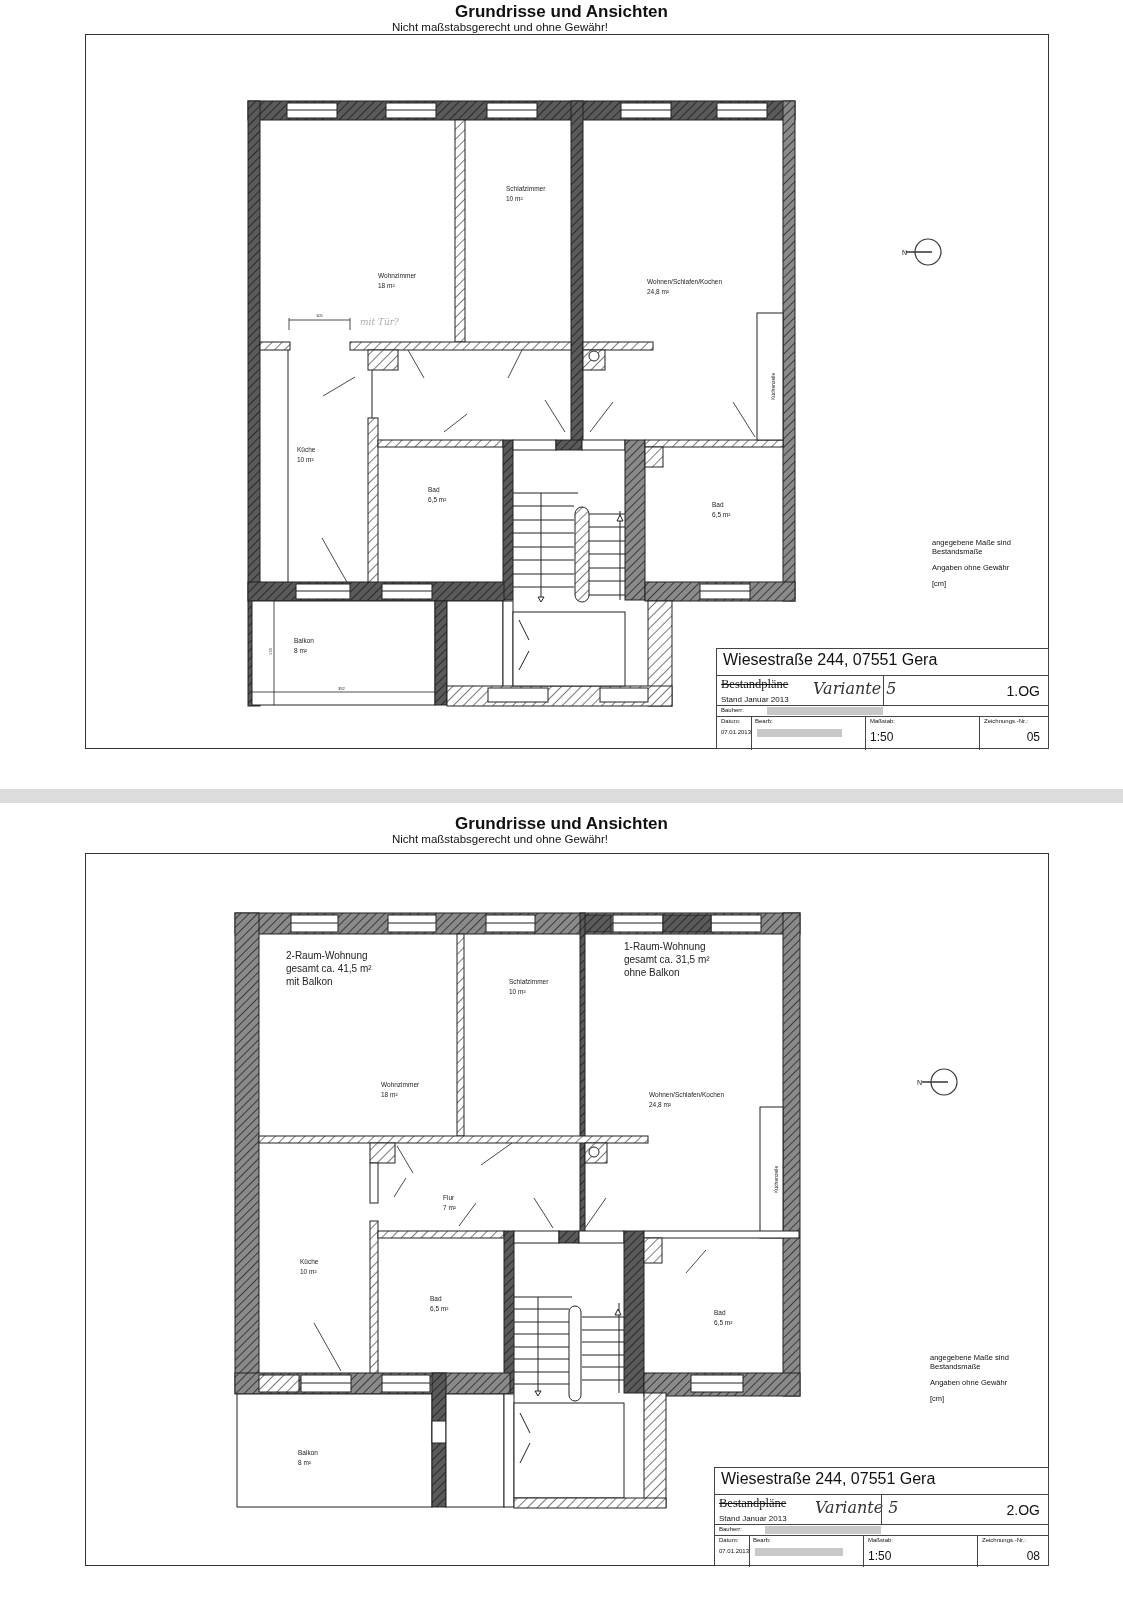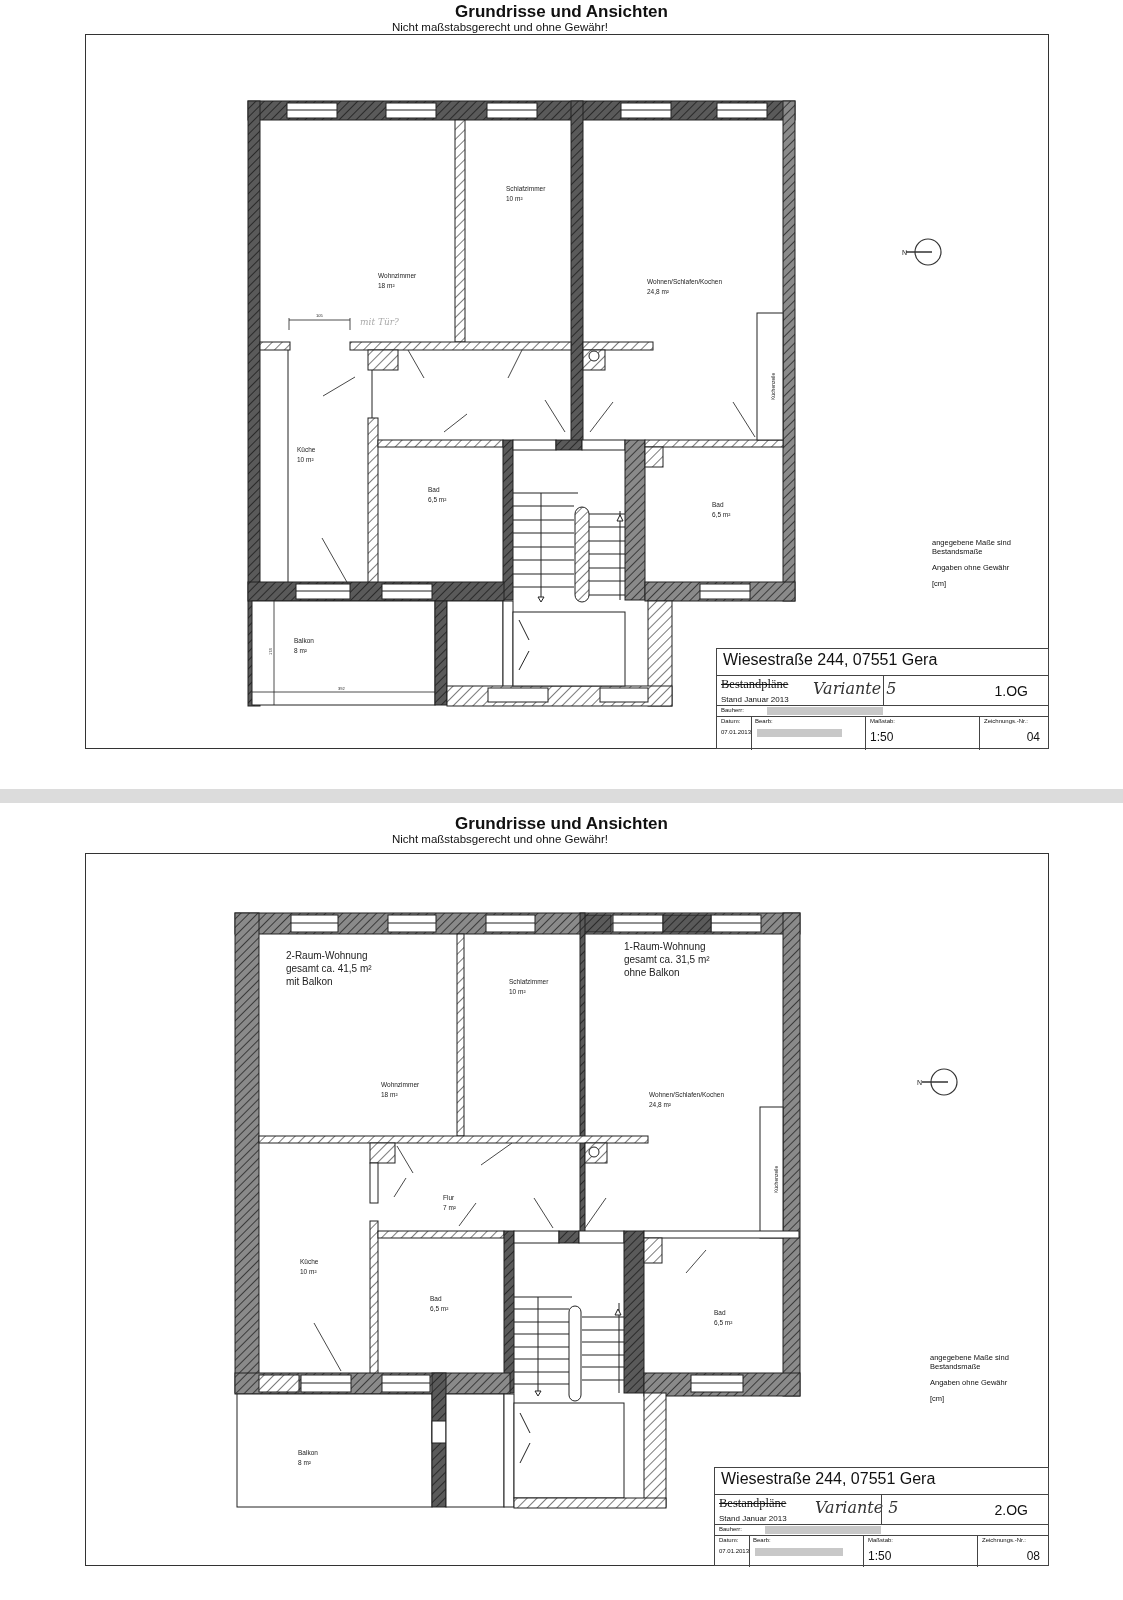--- a/index.html
+++ b/index.html
@@ -12,21 +12,21 @@
   .subtitle{position:absolute;left:0;width:1000px;text-align:center;font-size:11.5px;line-height:13px;}
   .frame{position:absolute;border:1.5px solid #333;box-sizing:border-box;}
   svg{position:absolute;left:0;top:0;overflow:visible;}
   .lbl{font-family:"Liberation Sans",sans-serif;fill:#222;}
   .tb{position:absolute;border:1px solid #444;box-sizing:border-box;background:#fff;}
   .tb-addr{position:absolute;left:6px;top:2px;font-size:16px;}
   .tb-row{position:absolute;border-top:1px solid #444;left:0;right:0;}
   .tb-bp{position:absolute;left:4px;font-size:12.5px;text-decoration:line-through;font-family:Liberation Serif, serif;}
   .tb-stand{position:absolute;left:4px;font-size:8px;}
   .tb-hand{position:absolute;font-family:"DejaVu Serif",serif;font-style:italic;font-size:16px;color:#333;}
-  .tb-floor{position:absolute;right:20px;font-size:14px;}
+  .tb-floor{position:absolute;right:8px;font-size:14px;}
   .tb-small{position:absolute;font-size:6px;}
   .tb-val{position:absolute;font-size:12px;}
   .redact{position:absolute;background:#c8c8c8;height:8px;}
   .vline{position:absolute;border-left:1px solid #444;}
   .legend{position:absolute;font-size:7.5px;line-height:9px;}
 </style>
 </head>
 <body>
 
 <svg width="0" height="0" style="position:absolute">
@@ -218,21 +218,21 @@
     <div class="tb-small" style="left:4px;top:69px">Datum:</div>
     <div class="tb-small" style="left:4px;top:80px">07.01.2013</div>
     <div class="vline" style="left:34px;top:67px;height:34px"></div>
     <div class="tb-small" style="left:38px;top:69px">Bearb:</div>
     <div class="redact" style="left:40px;top:80px;width:85px"></div>
     <div class="vline" style="left:148px;top:67px;height:34px"></div>
     <div class="tb-small" style="left:153px;top:69px">Maßstab:</div>
     <div class="tb-val" style="left:153px;top:81px">1:50</div>
     <div class="vline" style="left:262px;top:67px;height:34px"></div>
     <div class="tb-small" style="left:267px;top:69px">Zeichnungs.-Nr.:</div>
-    <div class="tb-val" style="right:8px;top:81px">04</div>
+    <div class="tb-val" style="right:8px;top:81px">05</div>
   </div>
 </div>
 
 <div class="sep"></div>
 
 <div class="sheet sheet2">
   <div class="title" style="top:12px">Grundrisse und Ansichten</div>
   <div class="subtitle" style="top:30px">Nicht maßstabsgerecht und ohne Gewähr!</div>
   <div class="frame" style="left:85px;top:50px;width:964px;height:713px"></div>
 

